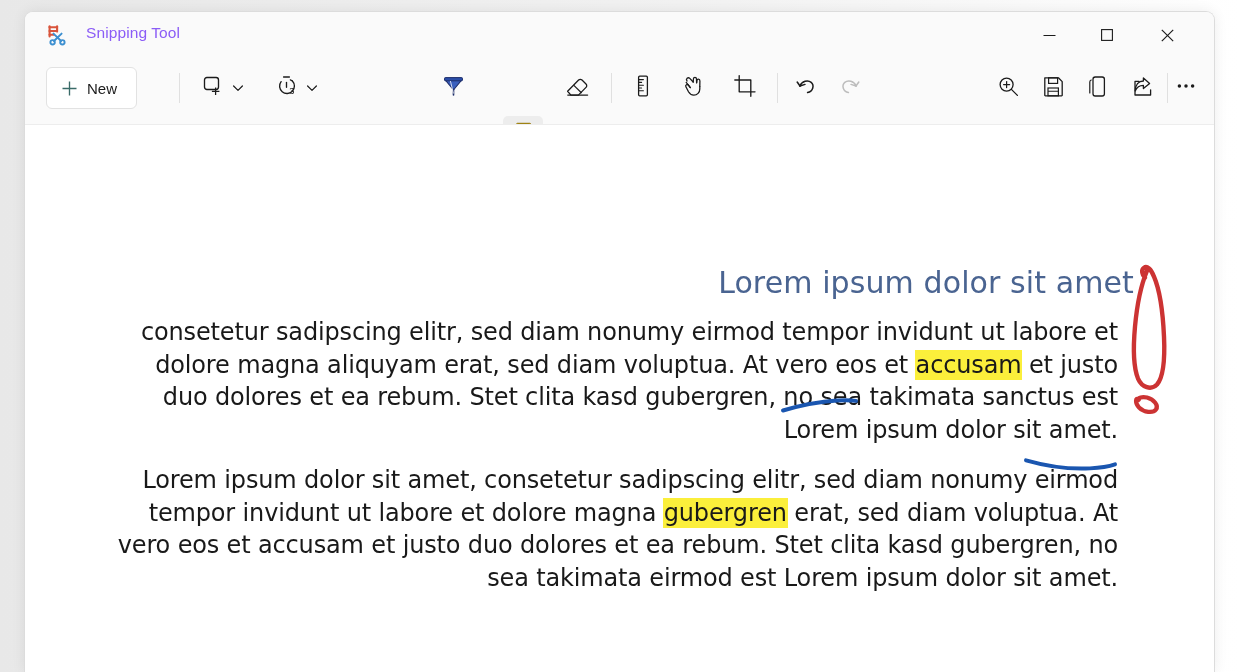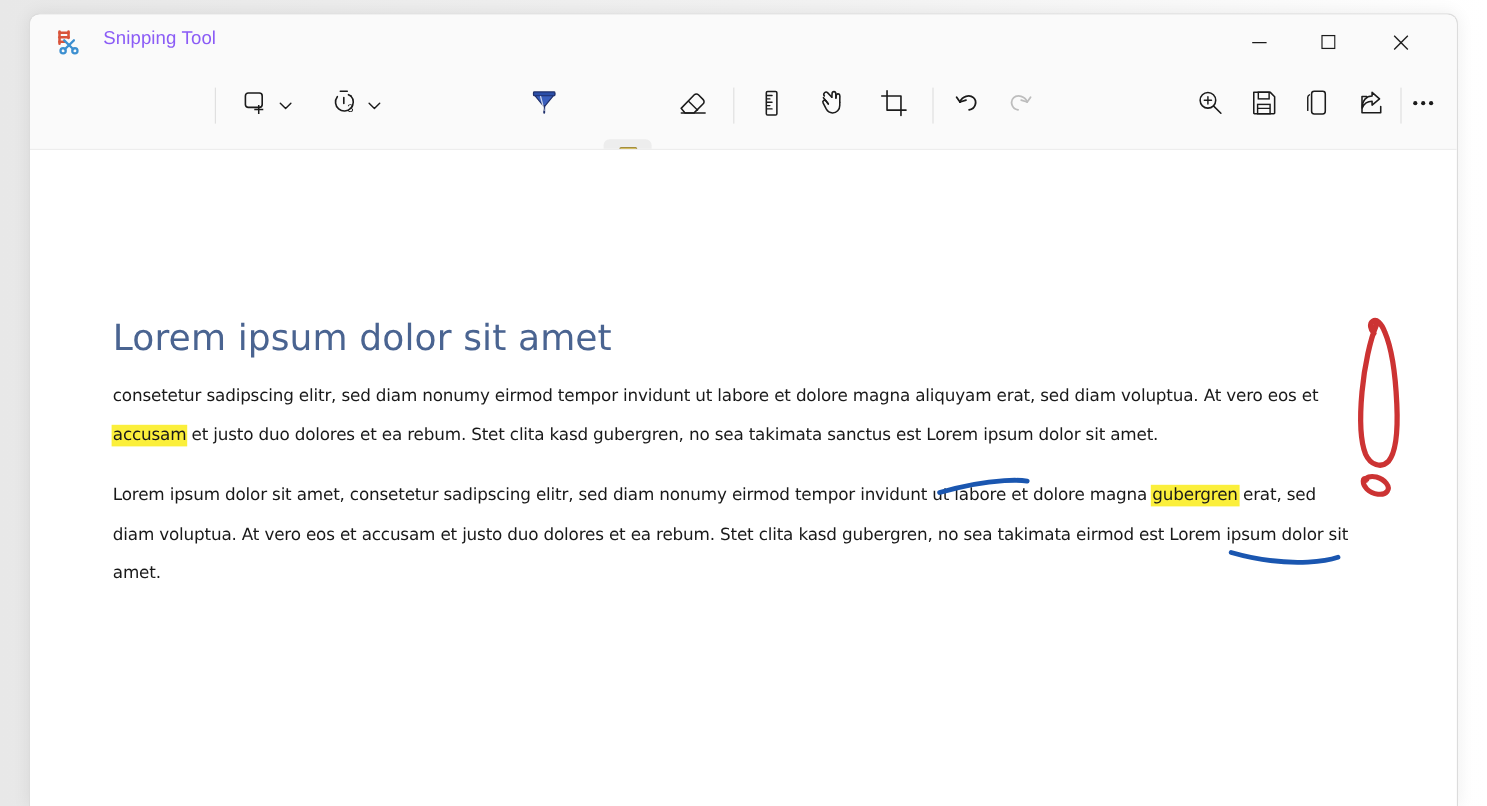--- a/index.html
+++ b/index.html
@@ -128,41 +128,42 @@
   
   #canvas {
     position: absolute;
     left: 0;
     top: 112px;
     right: 0;
     bottom: 0;
     background: #ffffff;
     border-top: 1px solid #ededed;
     overflow: hidden;
+    text-align: right;
   }
   #doc {
     position: absolute;
     left: 69px;
     top: 140px;
     width: 1040px;
   }
   #doc-heading {
     font-family: "DejaVu Sans", sans-serif;
     font-size: 30px;
     font-weight: 400;
     color: #4a6491;
     margin: 0 0 14px 0;
     letter-spacing: .1px;
   }
   .para {
     font-family: "DejaVu Sans", sans-serif;
-    font-size: 14px;
+    font-size: 24px;
     line-height: 32.5px;
     color: #191919;
-    margin: 0;
+    margin: 16px;
     letter-spacing: -.15px;
   }
   #para-2 { margin-top: 18px; }
   .hl {
     background: #fbef3b;
     box-shadow: 0 0 0 1px #fbef3b;
   }
 
   
   #ink-layer {
@@ -216,20 +217,27 @@
     <div class="win-btn" id="close-button">
       <svg width="13" height="13" viewBox="0 0 13 13">
         <line x1="0.8" y1="0.8" x2="12.2" y2="12.2" stroke="#1b1b1b" stroke-width="1.15"></line>
         <line x1="12.2" y1="0.8" x2="0.8" y2="12.2" stroke="#1b1b1b" stroke-width="1.15"></line>
       </svg>
     </div>
   </div>
 
   <div id="toolbar">
 
+    <div id="new-button">
+      <svg width="17" height="17" viewBox="0 0 17 17">
+        <line x1="8.5" y1="1.5" x2="8.5" y2="15.5" stroke="#3a6b68" stroke-width="1.35"></line>
+        <line x1="1.5" y1="8.5" x2="15.5" y2="8.5" stroke="#3a6b68" stroke-width="1.35"></line>
+      </svg>
+      <span id="new-button-label">New</span>
+    </div>
 
     <div class="sep" style="left:154px;"></div>
 
     <div class="split" style="left:172px;">
       <span>
         <svg width="24" height="24" viewBox="0 0 24 24">
           <rect x="3.5" y="3.5" width="14" height="12" rx="2.4" fill="none" stroke="#1b1b1b" stroke-width="1.35"></rect>
           <line x1="14.6" y1="13.5" x2="14.6" y2="21" stroke="#1b1b1b" stroke-width="1.25"></line>
           <line x1="10.9" y1="17.3" x2="18.4" y2="17.3" stroke="#1b1b1b" stroke-width="1.25"></line>
         </svg>

